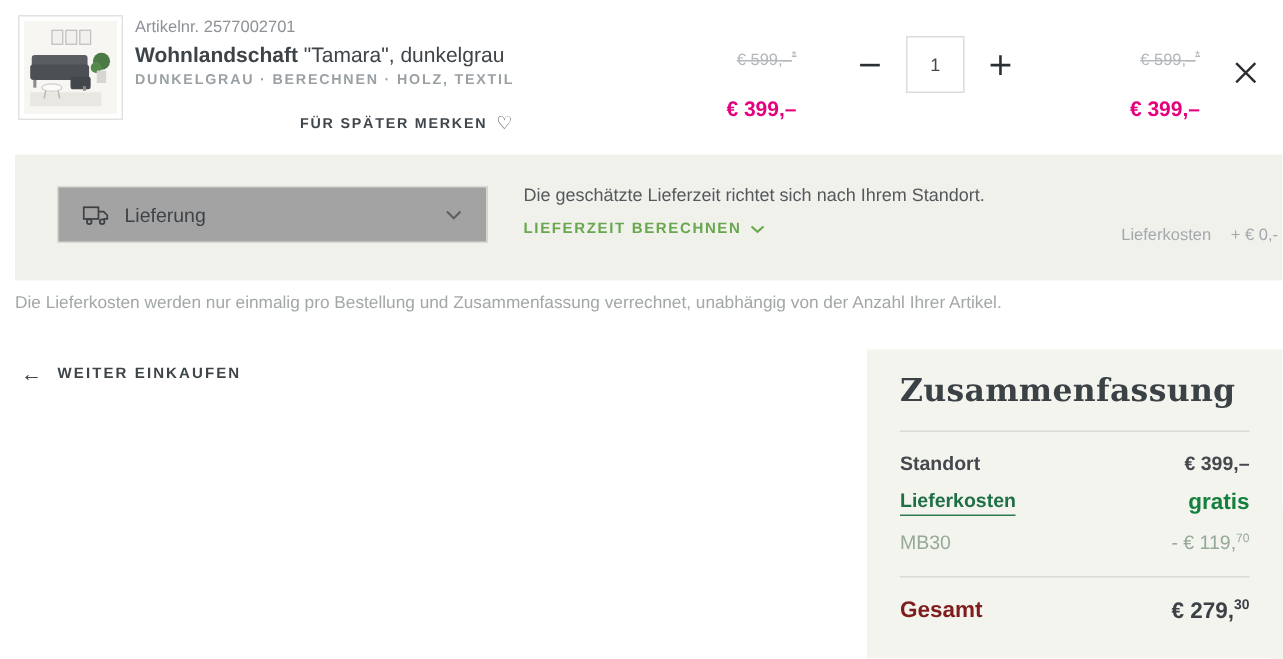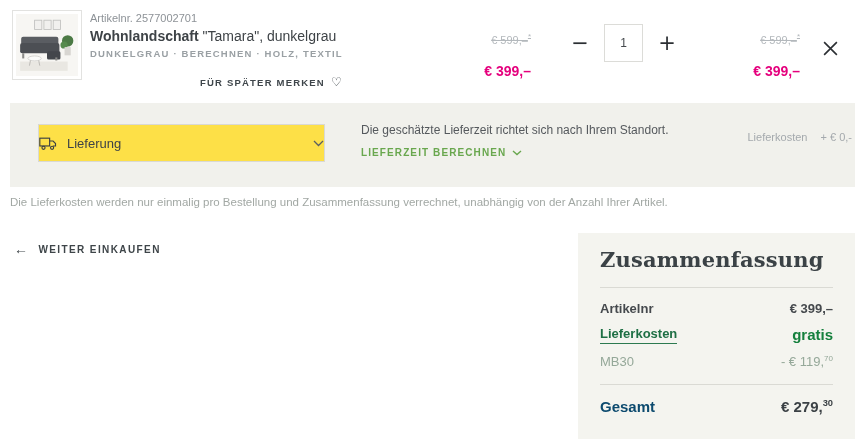--- a/index.html
+++ b/index.html
@@ -43,31 +43,31 @@
   .qty-box {
     width:39px; height:38px; border:1px solid #dcdcd8; background:#fff;
     display:flex; align-items:center; justify-content:center; font-size:12px; color:#45494d;
   }
   .close { position:absolute; left:806px; top:30px; width:24px; height:24px; background:none; border:none; cursor:pointer; }
 
   
   .band { position:absolute; left:10px; right:0; top:103px; height:84px; background:#f1f1ec; }
   .dropdown {
     position:absolute; left:28px; top:21px; width:287px; height:38px;
-    background:#fde047; border:1px solid #d9d9d4; cursor:pointer;
-    display:flex; align-items:center; padding:0 0; gap:10px;
+    background:#a3a3a3; border:1px solid #d9d9d4; cursor:pointer;
+    display:flex; align-items:center; padding:0 16px; gap:10px;
   }
   .dropdown .lbl { font-size:13px; color:#3e4347; flex:1; }
-  .d-info { position:absolute; left:351px; top:20px; }
+  .d-info { position:absolute; left:339px; top:20px; }
   .d-text { font-size:12px; color:#55595d; }
   .calc {
     margin-top:10px; font-size:10px; font-weight:bold; letter-spacing:1.1px;
     color:#69a74e; cursor:pointer; display:flex; align-items:center; gap:6px;
   }
-  .d-cost { position:absolute; right:3px; top:28px; font-size:11px; color:#a4a9ad; }
+  .d-cost { position:absolute; right:3px; top:48px; font-size:11px; color:#a4a9ad; }
   .d-cost .val { margin-left:10px; }
 
   .note { position:absolute; left:10px; top:196px; font-size:11.5px; color:#a2a8a4; }
 
   
   .continue {
     position:absolute; left:14px; top:241px; cursor:pointer;
     display:flex; align-items:center; gap:9px; text-decoration:none;
     font-size:10px; font-weight:bold; letter-spacing:1.4px; color:#3e4549;
   }
@@ -83,21 +83,21 @@
   }
   .panel hr { border:none; border-top:1px solid #dadad4; margin:15px 0 13px 0; }
   .srow { display:flex; justify-content:space-between; align-items:flex-start; margin-bottom:10px; font-size:13px; }
   .srow .lab-b { font-weight:bold; color:#45494d; }
   .srow .val-b { font-weight:bold; color:#45494d; }
   .lab-green { font-weight:bold; color:#1e6f44; border-bottom:1px solid #2c7a50; padding-bottom:2px; cursor:pointer; }
   .val-green { color:#15803d; font-size:15px;font-weight:bold; }
   .lab-muted, .val-muted { color:#95a899; }
   sup.s { font-size:62%; vertical-align:super; }
   .trow { display:flex; justify-content:space-between; margin-top:2px; }
-  .trow .t-lab { font-size:15px; font-weight:bold; color:#0c4a6e; }
+  .trow .t-lab { font-size:15px; font-weight:bold; color:#7f1d1d; }
   .trow .t-val { font-size:15px; font-weight:bold; color:#3b4145; }
   .vrow { display:flex; justify-content:space-between; margin-top:7px; font-size:11.5px; color:#a3a8a5; }
 </style>
 </head>
 <body>
 
 <div class="item-row">
 
   <div class="thumb">
     <svg viewBox="0 0 60 60">
@@ -192,21 +192,21 @@
 <a class="continue">
   <span class="arr">←</span>
   <span>WEITER EINKAUFEN</span>
 </a>
 
 <div class="panel">
   <h2>Zusammenfassung</h2>
   <hr>
 
   <div class="srow">
-    <span class="lab-b">Artikelnr</span>
+    <span class="lab-b">Standort</span>
     <span class="val-b">€ 399,–</span>
   </div>
 
   <div class="srow">
     <span class="lab-green">Lieferkosten</span>
     <span class="val-green">gratis</span>
   </div>
 
   <div class="srow">
     <span class="lab-muted">MB30</span>

